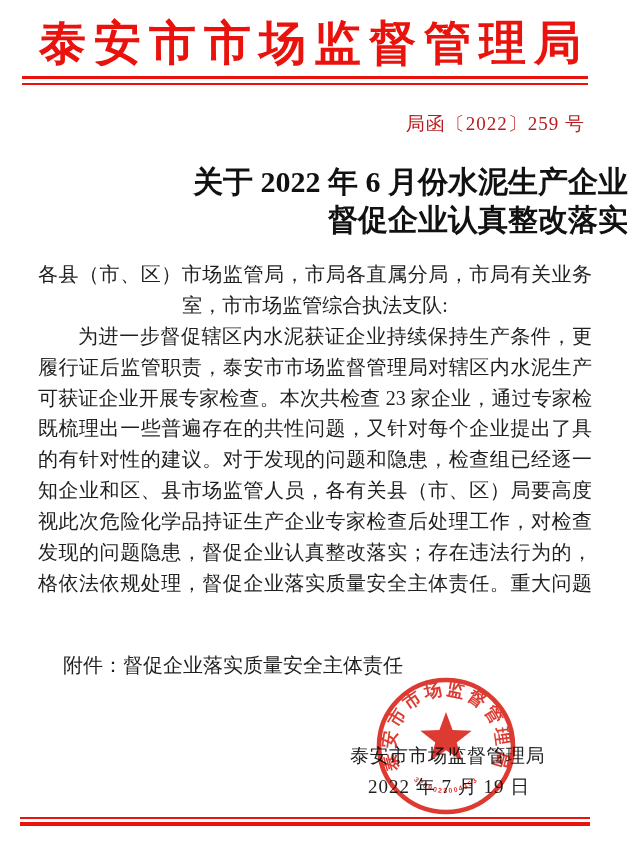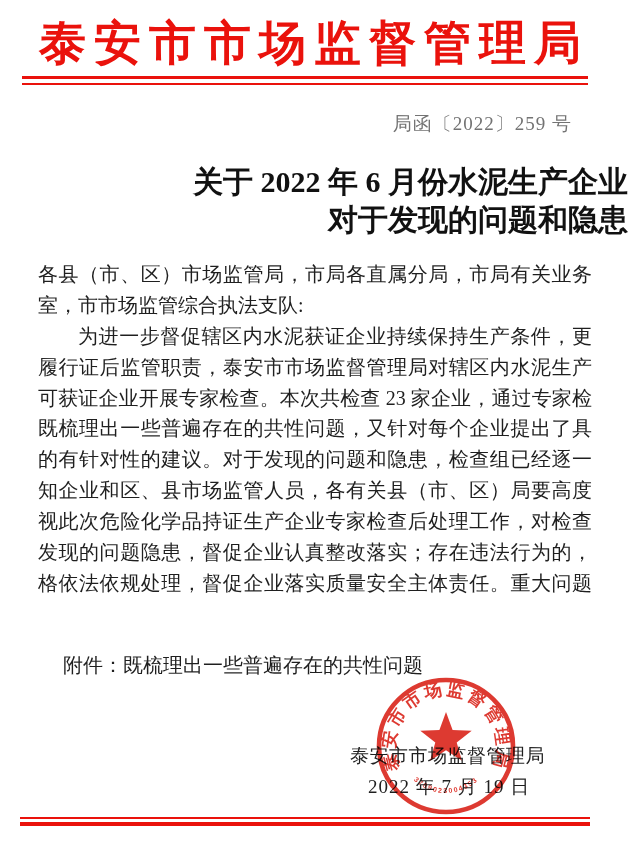--- a/index.html
+++ b/index.html
@@ -23,42 +23,42 @@
     white-space: nowrap;
     line-height: 58px;
   }
   .header-rule {
     position: absolute; top: 76px; left: 22px; width: 566px;
     height: 3.5px;
     border-top: 3.5px solid #ea120c;
     border-bottom: 2.5px solid #ea120c;
   }
   .doc-number {
-    position: absolute; top: 111px; right: 56px;
+    position: absolute; top: 111px; right: 43px;
     font-size: 19px; letter-spacing: 1px;
-    color: #737373;
+    color: #b91c1c;
   }
 
   
   .notice-title {
     position: absolute; top: 163px; left: 0; width: 628px;
     text-align: right;
     font-size: 30px; font-weight: bold;
     line-height: 37.5px;
     color: #111;
   }
 
   
   .body-text {
     position: absolute; top: 259px; left: 38px; width: 554px;
     font-size: 20px;
   }
   .line {
     height: 30.9px; line-height: 30.9px;
-    overflow: hidden; white-space: nowrap;
+    overflow: hidden; white-space: nowrap; text-align: center;
   }
   .line.fill {
     text-align: justify; text-align-last: justify;
     white-space: normal;
   }
   .line.indent { padding-left: 40px; }
   .attachment-line {
     position: absolute; top: 652px; left: 63px;
     font-size: 20px; white-space: nowrap;
   }
@@ -95,38 +95,38 @@
 <div class="page">
 
   <div class="agency-header">泰安市市场监督管理局</div>
 
   <div class="header-rule"></div>
 
   <div class="doc-number">局函〔2022〕259 号</div>
 
   <div class="notice-title">
     <div>关于 2022 年 6 月份水泥生产企业</div>
-    <div>对于发现的问题和隐患</div>
+    <div>督促企业认真整改落实</div>
   </div>
 
   <div class="body-text">
     <div class="line fill">各县（市、区）市场监管局，市局各直属分局，市局有关业务科</div>
     <div class="line">室，市市场监管综合执法支队:</div>
     <div class="line fill indent">为进一步督促辖区内水泥获证企业持续保持生产条件，更好</div>
     <div class="line fill">履行证后监管职责，泰安市市场监督管理局对辖区内水泥生产许</div>
     <div class="line fill">可获证企业开展专家检查。本次共检查 23 家企业，通过专家检查，</div>
     <div class="line fill">既梳理出一些普遍存在的共性问题，又针对每个企业提出了具体</div>
     <div class="line fill">的有针对性的建议。对于发现的问题和隐患，检查组已经逐一告</div>
     <div class="line fill">知企业和区、县市场监管人员，各有关县（市、区）局要高度重</div>
     <div class="line fill">视此次危险化学品持证生产企业专家检查后处理工作，对检查中</div>
     <div class="line fill">发现的问题隐患，督促企业认真整改落实；存在违法行为的，严</div>
     <div class="line fill">格依法依规处理，督促企业落实质量安全主体责任。重大问题隐</div>
   </div>
 
-  <div class="attachment-line">附件：既梳理出一些普遍存在的共性问题</div>
+  <div class="attachment-line">附件：督促企业落实质量安全主体责任</div>
 
   <div class="sig-agency">泰安市市场监督管理局</div>
   <div class="sig-date">2022 年 7 月 19 日</div>
 
   <svg class="seal" viewBox="0 0 142 140" aria-hidden="true">
     <ellipse cx="71" cy="70" rx="67" ry="66" fill="none" stroke="#dc2f26" stroke-width="4.6"></ellipse>
     <path id="sealTextArc" d="M 25.6 93.2 A 51 51 0 1 1 116.4 93.2" fill="none"></path>
     <text font-size="17.5" font-weight="bold" fill="#dc2f26" letter-spacing="3.2" font-family="Liberation Serif, serif">
       <textPath href="#sealTextArc" startOffset="50%" text-anchor="middle">泰安市市场监督管理局</textPath>
     </text>

